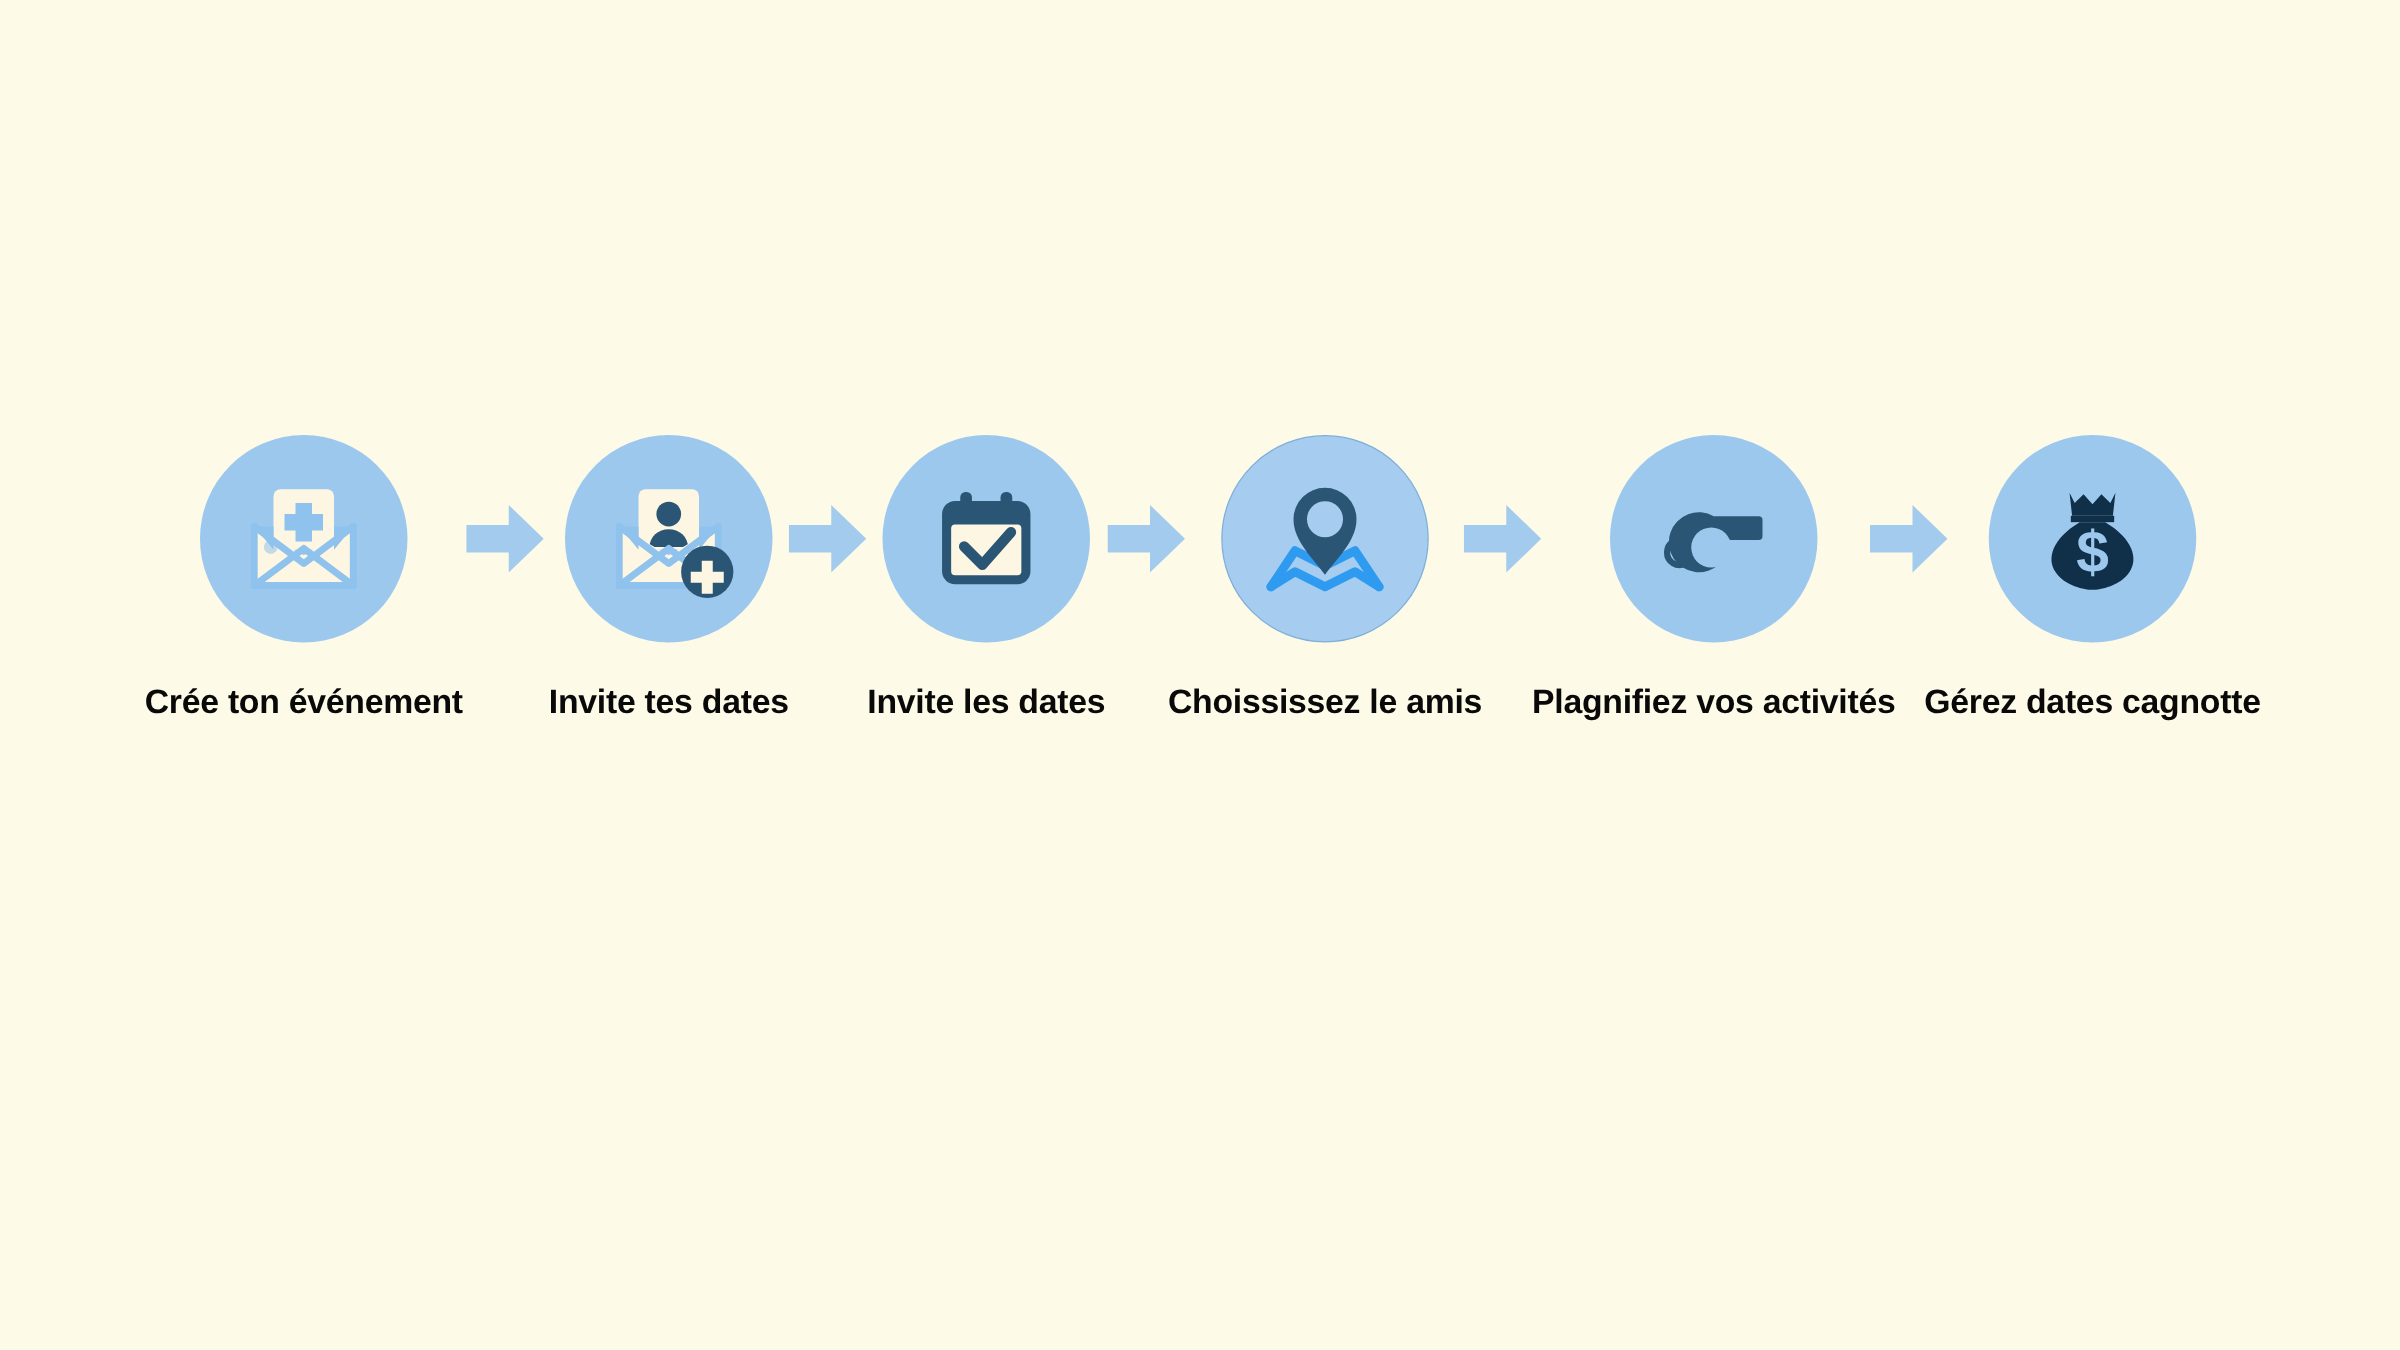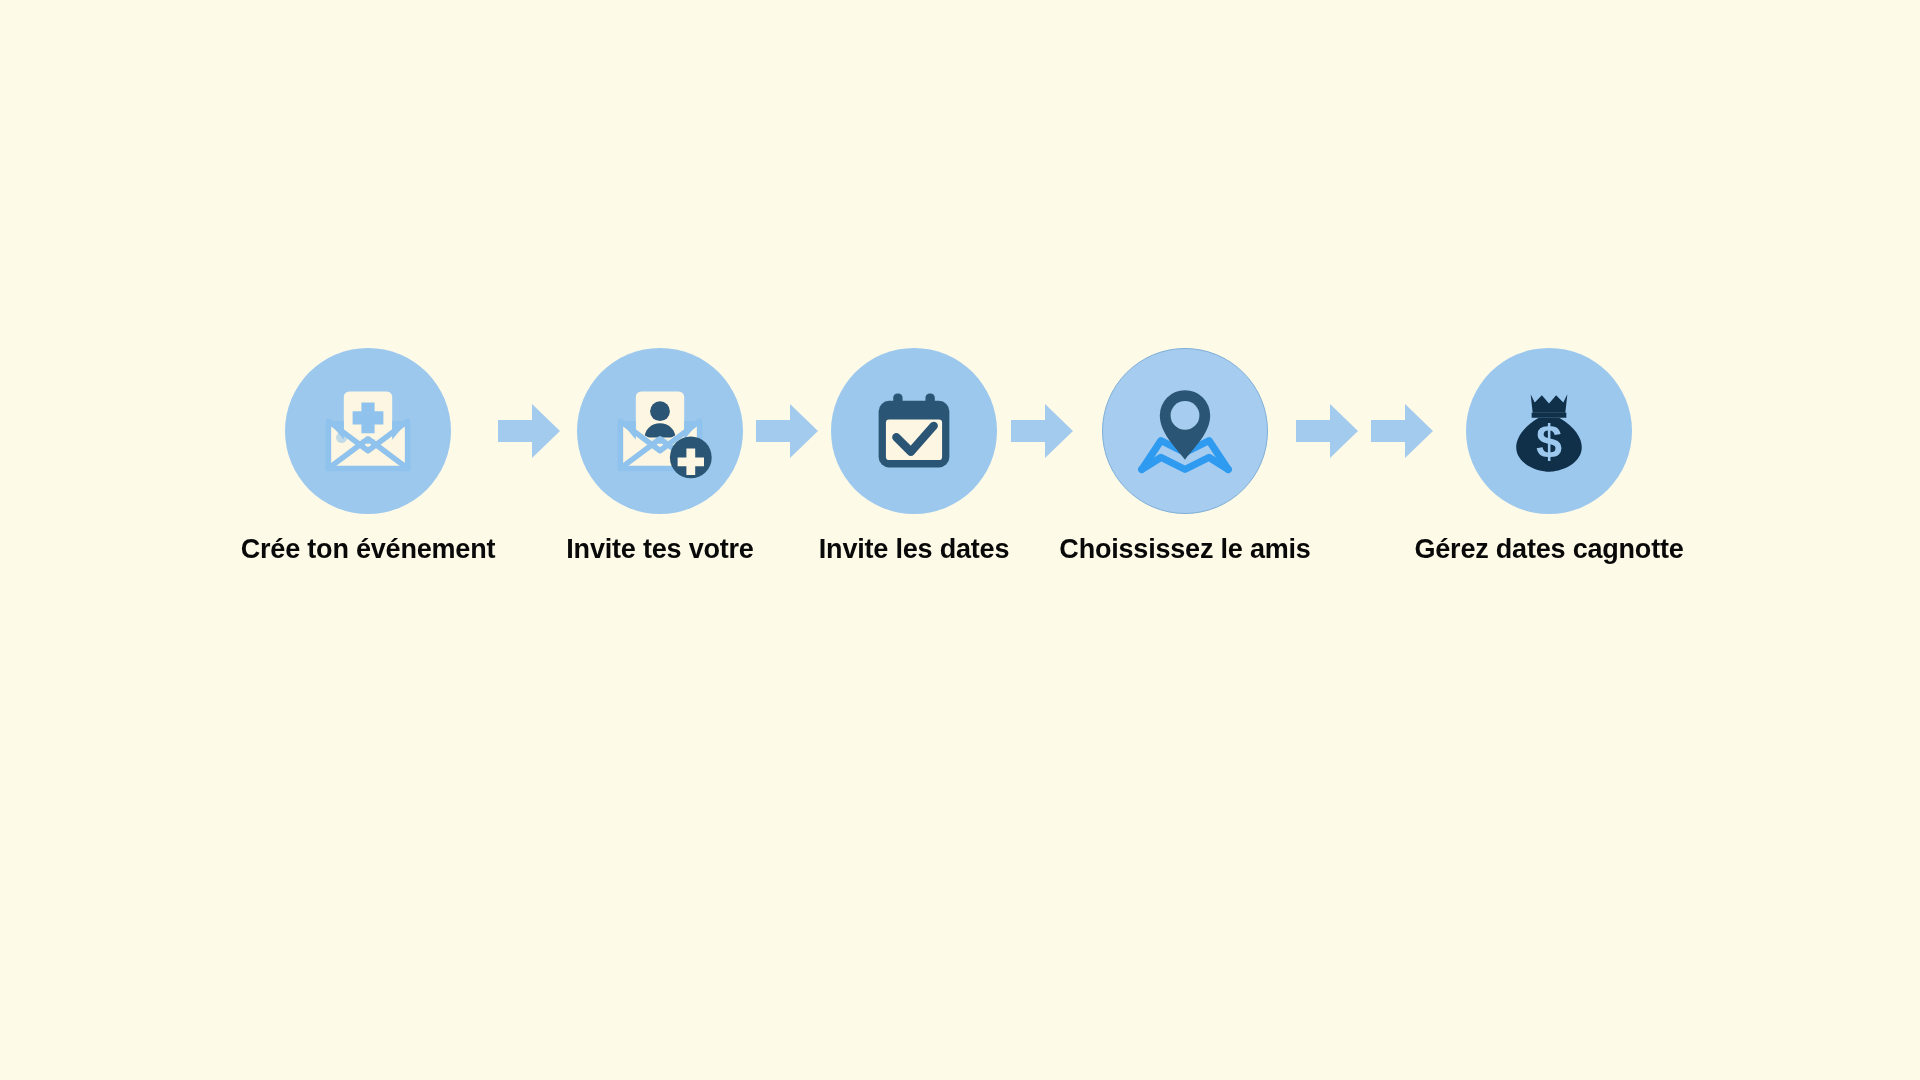--- a/index.html
+++ b/index.html
@@ -54,21 +54,21 @@
   .icon-circle.outlined {
     background: #A6CCEF;
     border: 1px solid #7FAFD8;
   }
 
   .icon-circle svg {
     display: block;
   }
 
   .step-label {
-    margin-top: 20px;
+    margin-top: 32px;
     font-size: 27px;
     font-weight: bold;
     color: #090909;
     white-space: nowrap;
     letter-spacing: -0.2px;
     text-align: center;
   }
 
   .arrow {
     width: 96px;
@@ -140,21 +140,21 @@
             <path d="M14 41 L28 41 L28 58 Z" fill="#8FC2EC"></path>
             <path d="M86 41 L72 41 L72 58 Z" fill="#8FC2EC"></path>
             <path d="M14 41 L14 84" stroke="#8FC2EC" stroke-width="5" stroke-linecap="round"></path>
             <path d="M86 41 L86 84" stroke="#8FC2EC" stroke-width="5" stroke-linecap="round"></path>
             <path d="M14 84 L86 84" stroke="#8FC2EC" stroke-width="5" stroke-linecap="round"></path>
             <circle cx="78" cy="74" r="19" fill="#2B5574"></circle>
             <path d="M74 66 h8 v8 h8 v8 h-8 v8 h-8 v-8 h-8 v-8 h8 z" fill="#FDF6E3"></path>
           </svg>
         </span>
       </div>
-      <div class="step-label">Invite tes votre</div>
+      <div class="step-label">Invite tes dates</div>
     </div>
 
     <div class="arrow a1">
       <svg width="62" height="58" viewBox="0 0 62 58">
         <path d="M0 18 L34 18 L34 2 L62 29 L34 56 L34 40 L0 40 Z" fill="#A3CBEE"></path>
       </svg>
     </div>
 
     <div class="step s2">
       <div class="icon-circle">
@@ -190,20 +190,32 @@
       </div>
       <div class="step-label">Choississez le amis</div>
     </div>
 
     <div class="arrow a3">
       <svg width="62" height="58" viewBox="0 0 62 58">
         <path d="M0 18 L34 18 L34 2 L62 29 L34 56 L34 40 L0 40 Z" fill="#A3CBEE"></path>
       </svg>
     </div>
 
+    <div class="step s4">
+      <div class="icon-circle">
+        <span>
+          <svg width="100" height="100" viewBox="0 0 100 100">
+            <path d="M27 52 a10 10 0 1 0 0 18 a10 10 0 0 0 0 -18 z" fill="none" stroke="#2B5574" stroke-width="5"></path>
+            <path d="M50 32 L86 32 a3 3 0 0 1 3 3 L89 48 a3 3 0 0 1 -3 3 L62 51 A24 24 0 1 1 50 32 Z" fill="#2B5574"></path>
+            <circle cx="48" cy="57" r="16" fill="#9CC8EE"></circle>
+          </svg>
+        </span>
+      </div>
+      <div class="step-label">Plagnifiez vos activités</div>
+    </div>
 
     <div class="arrow a4">
       <svg width="62" height="58" viewBox="0 0 62 58">
         <path d="M0 18 L34 18 L34 2 L62 29 L34 56 L34 40 L0 40 Z" fill="#A3CBEE"></path>
       </svg>
     </div>
 
     <div class="step s5">
       <div class="icon-circle">
         <span>

